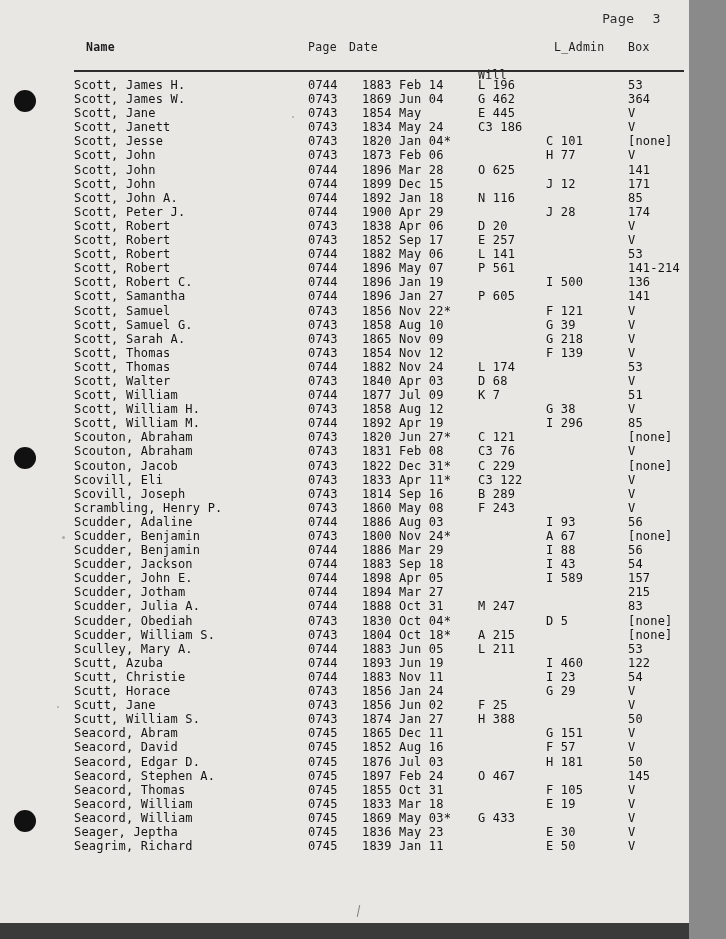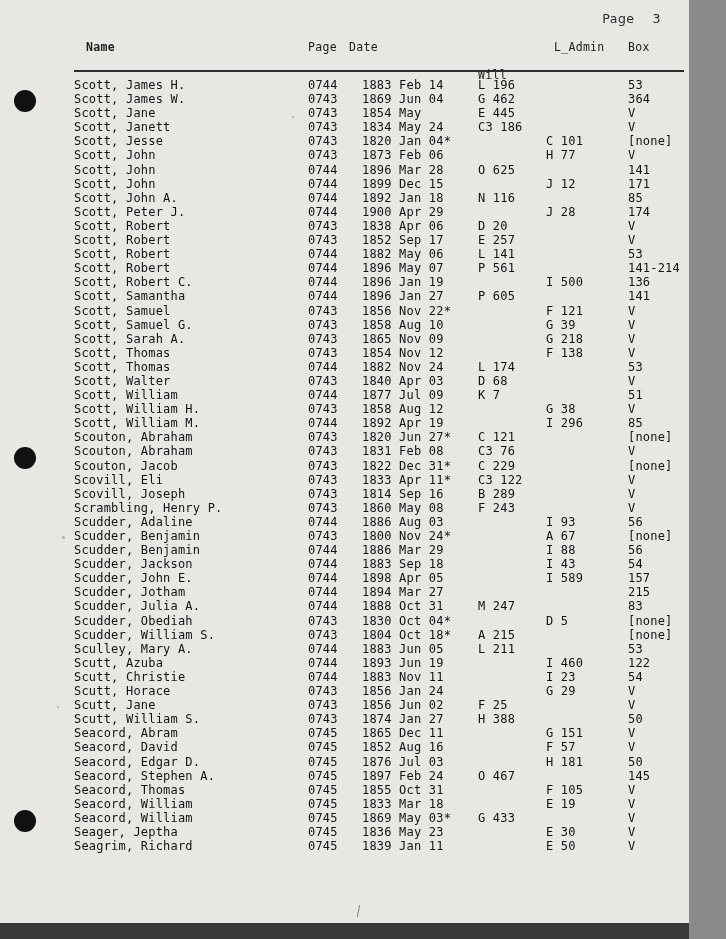--- a/index.html
+++ b/index.html
@@ -159,21 +159,21 @@
         <div class="row"><span class="c c-name">Scott, Peter J.</span><span class="c c-page">0744</span><span class="c c-date">1900 Apr 29</span><span class="c c-will"></span><span class="c c-ladmin">J 28</span><span class="c c-box">174</span></div>
         <div class="row"><span class="c c-name">Scott, Robert</span><span class="c c-page">0743</span><span class="c c-date">1838 Apr 06</span><span class="c c-will">D 20</span><span class="c c-ladmin"></span><span class="c c-box">V</span></div>
         <div class="row"><span class="c c-name">Scott, Robert</span><span class="c c-page">0743</span><span class="c c-date">1852 Sep 17</span><span class="c c-will">E 257</span><span class="c c-ladmin"></span><span class="c c-box">V</span></div>
         <div class="row"><span class="c c-name">Scott, Robert</span><span class="c c-page">0744</span><span class="c c-date">1882 May 06</span><span class="c c-will">L 141</span><span class="c c-ladmin"></span><span class="c c-box">53</span></div>
         <div class="row"><span class="c c-name">Scott, Robert</span><span class="c c-page">0744</span><span class="c c-date">1896 May 07</span><span class="c c-will">P 561</span><span class="c c-ladmin"></span><span class="c c-box">141-214</span></div>
         <div class="row"><span class="c c-name">Scott, Robert C.</span><span class="c c-page">0744</span><span class="c c-date">1896 Jan 19</span><span class="c c-will"></span><span class="c c-ladmin">I 500</span><span class="c c-box">136</span></div>
         <div class="row"><span class="c c-name">Scott, Samantha</span><span class="c c-page">0744</span><span class="c c-date">1896 Jan 27</span><span class="c c-will">P 605</span><span class="c c-ladmin"></span><span class="c c-box">141</span></div>
         <div class="row"><span class="c c-name">Scott, Samuel</span><span class="c c-page">0743</span><span class="c c-date">1856 Nov 22*</span><span class="c c-will"></span><span class="c c-ladmin">F 121</span><span class="c c-box">V</span></div>
         <div class="row"><span class="c c-name">Scott, Samuel G.</span><span class="c c-page">0743</span><span class="c c-date">1858 Aug 10</span><span class="c c-will"></span><span class="c c-ladmin">G 39</span><span class="c c-box">V</span></div>
         <div class="row"><span class="c c-name">Scott, Sarah A.</span><span class="c c-page">0743</span><span class="c c-date">1865 Nov 09</span><span class="c c-will"></span><span class="c c-ladmin">G 218</span><span class="c c-box">V</span></div>
-        <div class="row"><span class="c c-name">Scott, Thomas</span><span class="c c-page">0743</span><span class="c c-date">1854 Nov 12</span><span class="c c-will"></span><span class="c c-ladmin">F 138</span><span class="c c-box">V</span></div>
+        <div class="row"><span class="c c-name">Scott, Thomas</span><span class="c c-page">0743</span><span class="c c-date">1854 Nov 12</span><span class="c c-will"></span><span class="c c-ladmin">F 139</span><span class="c c-box">V</span></div>
         <div class="row"><span class="c c-name">Scott, Thomas</span><span class="c c-page">0744</span><span class="c c-date">1882 Nov 24</span><span class="c c-will">L 174</span><span class="c c-ladmin"></span><span class="c c-box">53</span></div>
         <div class="row"><span class="c c-name">Scott, Walter</span><span class="c c-page">0743</span><span class="c c-date">1840 Apr 03</span><span class="c c-will">D 68</span><span class="c c-ladmin"></span><span class="c c-box">V</span></div>
         <div class="row"><span class="c c-name">Scott, William</span><span class="c c-page">0744</span><span class="c c-date">1877 Jul 09</span><span class="c c-will">K 7</span><span class="c c-ladmin"></span><span class="c c-box">51</span></div>
         <div class="row"><span class="c c-name">Scott, William H.</span><span class="c c-page">0743</span><span class="c c-date">1858 Aug 12</span><span class="c c-will"></span><span class="c c-ladmin">G 38</span><span class="c c-box">V</span></div>
         <div class="row"><span class="c c-name">Scott, William M.</span><span class="c c-page">0744</span><span class="c c-date">1892 Apr 19</span><span class="c c-will"></span><span class="c c-ladmin">I 296</span><span class="c c-box">85</span></div>
         <div class="row"><span class="c c-name">Scouton, Abraham</span><span class="c c-page">0743</span><span class="c c-date">1820 Jun 27*</span><span class="c c-will">C 121</span><span class="c c-ladmin"></span><span class="c c-box">[none]</span></div>
         <div class="row"><span class="c c-name">Scouton, Abraham</span><span class="c c-page">0743</span><span class="c c-date">1831 Feb 08</span><span class="c c-will">C3 76</span><span class="c c-ladmin"></span><span class="c c-box">V</span></div>
         <div class="row"><span class="c c-name">Scouton, Jacob</span><span class="c c-page">0743</span><span class="c c-date">1822 Dec 31*</span><span class="c c-will">C 229</span><span class="c c-ladmin"></span><span class="c c-box">[none]</span></div>
         <div class="row"><span class="c c-name">Scovill, Eli</span><span class="c c-page">0743</span><span class="c c-date">1833 Apr 11*</span><span class="c c-will">C3 122</span><span class="c c-ladmin"></span><span class="c c-box">V</span></div>
         <div class="row"><span class="c c-name">Scovill, Joseph</span><span class="c c-page">0743</span><span class="c c-date">1814 Sep 16</span><span class="c c-will">B 289</span><span class="c c-ladmin"></span><span class="c c-box">V</span></div>

